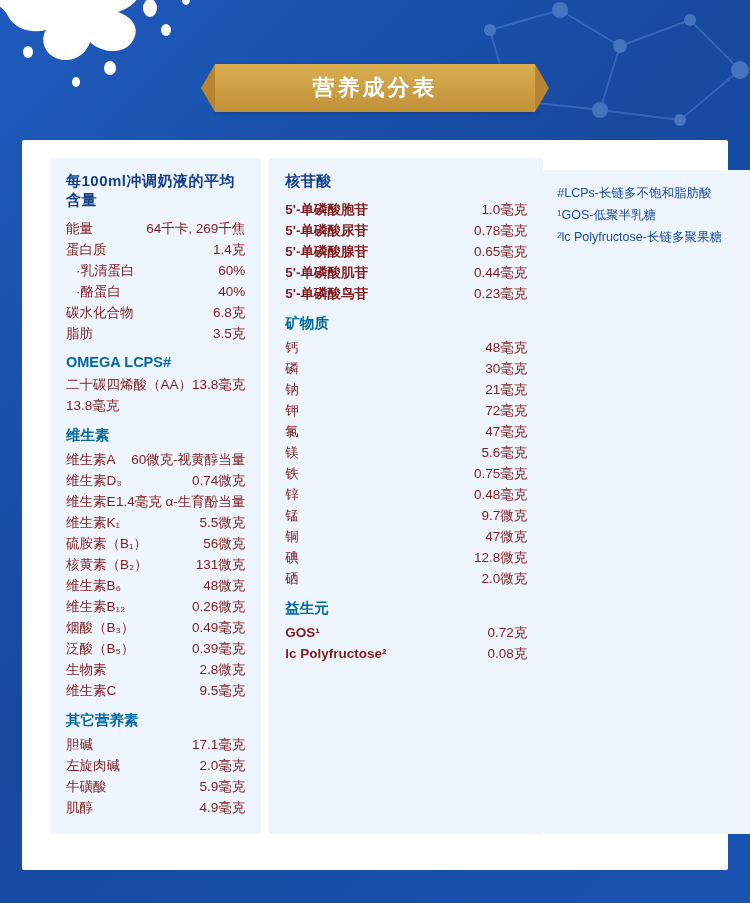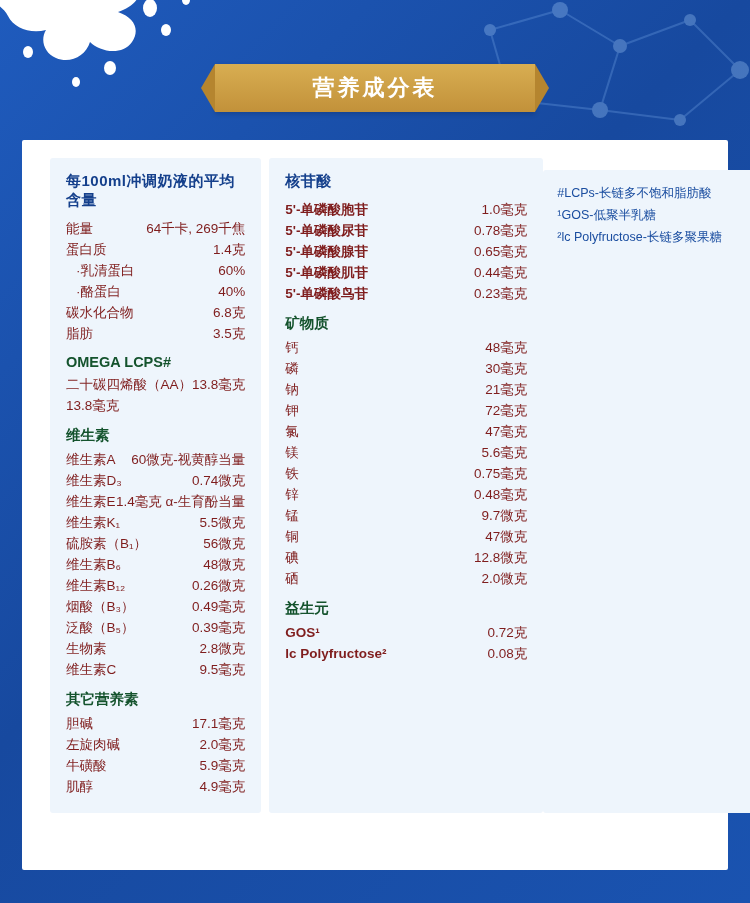--- a/index.html
+++ b/index.html
@@ -117,21 +117,21 @@
   }
   .heading {
     font-size: 15px;
     color: #15408c;
     font-weight: bold;
     margin: 0 0 8px 0;
     letter-spacing: 0.5px;
   }
   .section-title {
     font-size: 14.5px;
-    color: #14532d;
+    color: #0369a1;
     font-weight: bold;
     margin: 10px 0 4px 0;
   }
   .row {
     display: flex;
     justify-content: space-between;
     align-items: baseline;
     font-size: 13.5px;
     color: #7f1d1d;
     line-height: 21px;
@@ -259,20 +259,24 @@
           </div>
           <div class="row">
             <span class="label">维生素K₁</span>
             <span class="value">5.5微克</span>
           </div>
           <div class="row">
             <span class="label">硫胺素（B₁）</span>
             <span class="value">56微克</span>
           </div>
           <div class="row">
+            <span class="label">核黄素（B₂）</span>
+            <span class="value">131微克</span>
+          </div>
+          <div class="row">
             <span class="label">维生素B₆</span>
             <span class="value">48微克</span>
           </div>
           <div class="row">
             <span class="label">维生素B₁₂</span>
             <span class="value">0.26微克</span>
           </div>
           <div class="row">
             <span class="label">烟酸（B₃）</span>
             <span class="value">0.49毫克</span>

